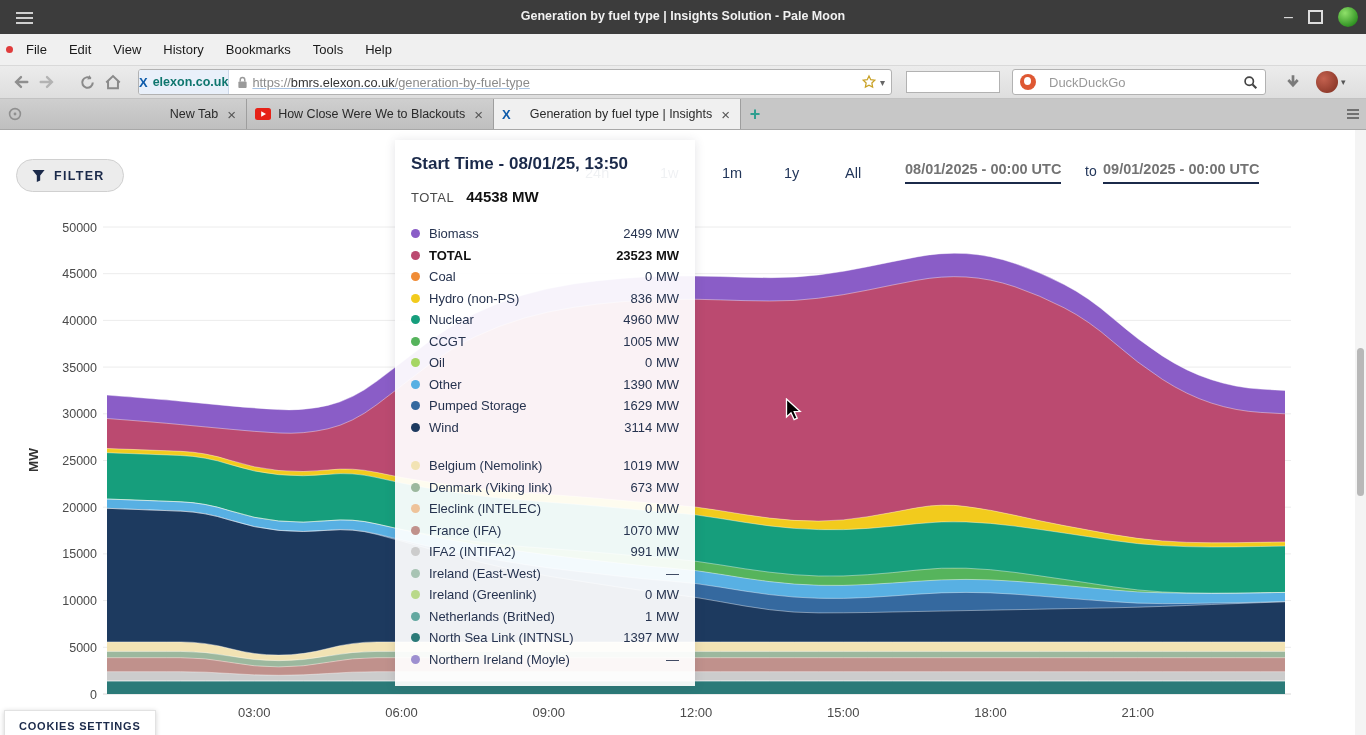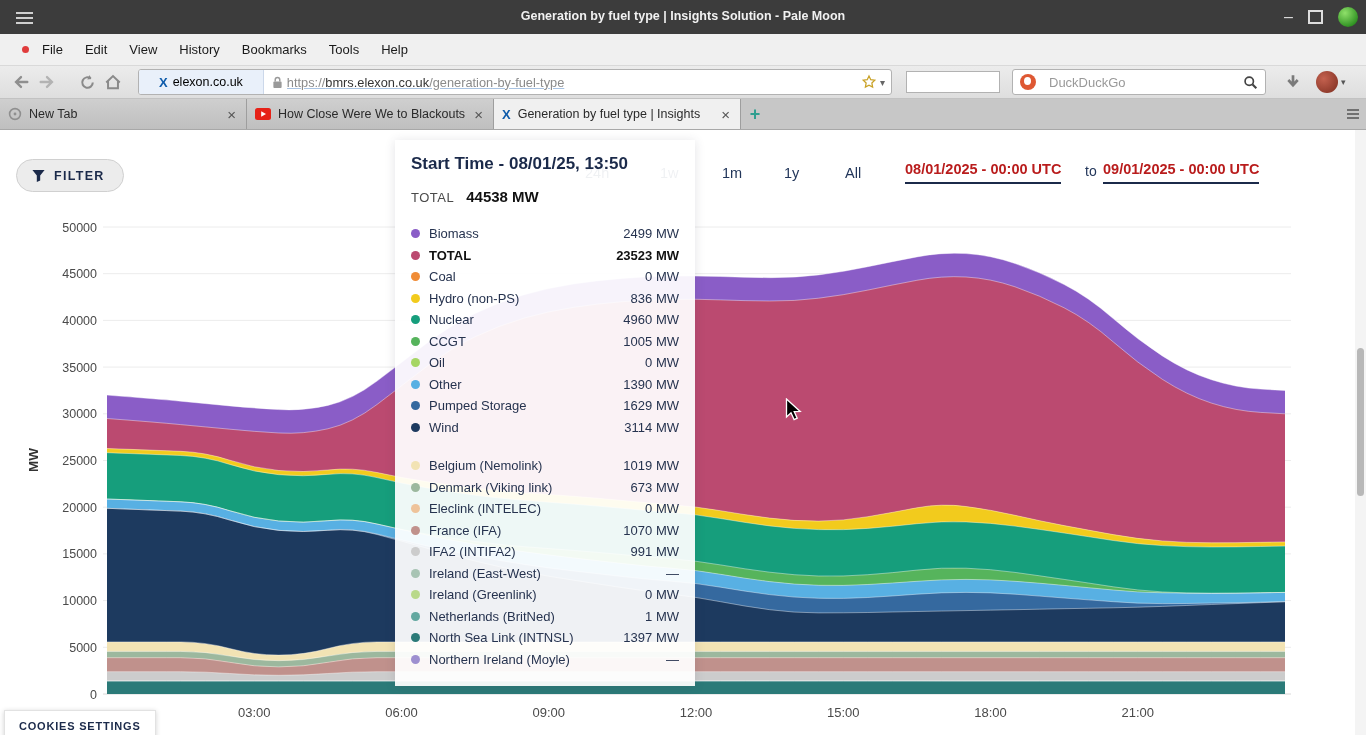--- a/index.html
+++ b/index.html
@@ -12,34 +12,34 @@
   .hamburger{position:absolute;left:16px;top:12px;width:17px;height:2px;background:#cfcfcf;
        box-shadow:0 5px 0 #cfcfcf,0 10px 0 #cfcfcf;}
   .win-controls{position:absolute;right:8px;top:0;height:34px;display:flex;align-items:center;gap:15px;}
   .win-min{color:#ddd;font-size:16px;line-height:10px;}
   .win-min::before{content:"–";}
   .win-max{width:11px;height:10px;border:2px solid #ddd;}
   .win-close{width:20px;height:20px;border-radius:50%;
        background:radial-gradient(circle at 35% 30%,#8fe06a,#2e9021 75%);}
   
   .menubar{position:absolute;left:0;top:34px;width:1366px;height:32px;background:#f0f0f0;
-       border-bottom:1px solid #d9d9d9;display:flex;align-items:center;padding-left:20px;box-sizing:border-box;
+       border-bottom:1px solid #d9d9d9;display:flex;align-items:center;padding-left:4px;box-sizing:border-box;
        font-size:13px;color:#1a1a1a;}
   .reddot{width:7px;height:7px;border-radius:50%;background:#e03c3c;margin:0 2px;}
   .menu-item{padding:0 11px;}
   
   .navbar{position:absolute;left:0;top:66px;width:1366px;height:33px;
        background:linear-gradient(#ececec,#dedede);border-bottom:1px solid #c2c2c2;
        display:flex;align-items:center;padding:0 8px;box-sizing:border-box;}
   .nav-btn{width:26px;height:26px;display:flex;align-items:center;justify-content:center;flex:none;}
   .gap-l{margin-left:14px;}
   .urlbar{width:752px;height:24px;background:#fff;border:1px solid #b2b2b2;border-radius:3px;
        display:flex;align-items:center;margin-left:12px;flex:none;overflow:hidden;}
   .url-chip{display:flex;align-items:center;gap:5px;background:#e9f0fa;border-right:1px solid #ccd8ea;
-       padding:0 20px;height:100%;color:#000000;font-size:12.5px;font-weight:normal;flex:none;}
+       padding:0 0;height:100%;color:#0f766e;font-size:12.5px;font-weight:bold;flex:none;}
   .fav-x{color:#0f5cab;font-weight:900;font-size:13px;line-height:1;}
   .fav-x::before{content:"X";}
   .url-lock{margin:0 4px 0 8px;flex:none;display:flex;}
   .url-text{flex:1;font-size:12.8px;white-space:nowrap;overflow:hidden;
        text-decoration:underline;text-decoration-color:#a9c3e2;}
   .url-text .dim{color:#8a8a8a;}
   .url-text .dom{color:#333;}
   .url-star{flex:none;display:flex;margin:0 3px;}
   .url-caret{flex:none;color:#666;font-size:10px;margin-right:6px;}
   .url-caret::before{content:"▾";}
@@ -54,37 +54,37 @@
        background:radial-gradient(circle at 35% 35%,#c4614f,#7c2d1f);}
   .profile-caret{color:#555;font-size:9px;margin-left:3px;}
   .profile-caret::before{content:"▾";}
   
   .tabbar{position:absolute;left:0;top:99px;width:1366px;height:31px;background:#c7c7c7;
        border-bottom:1px solid #a8a8a8;display:flex;box-sizing:border-box;}
   .tab{width:247px;display:flex;align-items:center;gap:7px;padding:0 8px;box-sizing:border-box;
        border-right:1px solid #9e9e9e;background:linear-gradient(#cfcfcf,#bfbfbf);
        font-size:12.5px;color:#2a2a2a;}
   .tab.active{background:#f0f0f0;}
-  .tab-label{flex:1;white-space:nowrap;overflow:hidden;}
+  .tab-label{flex:1;white-space:nowrap;overflow:hidden;text-align:right;}
   .tab-close{color:#555;font-size:15px;line-height:1;padding:0 2px;}
   .tab-close::before{content:"×";}
   .newtab-btn{width:28px;display:flex;align-items:center;justify-content:center;
        color:#2f9e8f;font-size:18px;font-weight:bold;}
   .newtab-btn::before{content:"+";}
   .tablist-btn{margin-left:auto;width:26px;display:flex;align-items:center;justify-content:center;}
   .fav-yt,.fav-new{flex:none;display:flex;}
   
   .content{position:absolute;left:0;top:130px;width:1366px;height:605px;background:#fff;}
   #chart-svg{position:absolute;left:0;top:0;z-index:1;}
   .filter-btn{position:absolute;left:16px;top:29px;height:33px;padding:0 18px 0 14px;border-radius:17px;
        background:#ececec;border:1px solid #d0d0d0;display:flex;align-items:center;gap:8px;
        color:#1b2a4a;font-weight:bold;font-size:12.5px;letter-spacing:1.3px;z-index:3;box-sizing:border-box;}
   .range-opt{position:absolute;top:35px;font-size:14.5px;color:#22365a;z-index:2;}
   .r-24h{left:585px;} .r-1w{left:660px;} .r-1m{left:722px;} .r-1y{left:784px;} .r-all{left:845px;}
-  .date-btn{position:absolute;top:31px;font-size:14.5px;font-weight:bold;color:#b91c1c;
+  .date-btn{position:absolute;top:31px;font-size:14.5px;font-weight:bold;color:#737373;
        border-bottom:2px solid #1b2a4a;padding-bottom:5px;z-index:2;}
   .d-from{left:905px;} .d-to{left:1103px;}
   .d-word{position:absolute;left:1085px;top:33px;font-size:14px;color:#22365a;z-index:2;}
   
   .tooltip{position:absolute;left:395px;top:10px;width:300px;height:546px;
        background:rgba(255,255,255,0.93);box-shadow:0 1px 10px rgba(60,60,80,0.14);
        padding:14px 16px;box-sizing:border-box;z-index:5;}
   .tt-title{font-size:17px;font-weight:bold;color:#1b2a4a;}
   .tt-total{display:flex;align-items:baseline;gap:12px;margin:14px 0 18px;}
   .tt-total-label{font-size:13px;color:#4a4a4a;letter-spacing:0.5px;}

